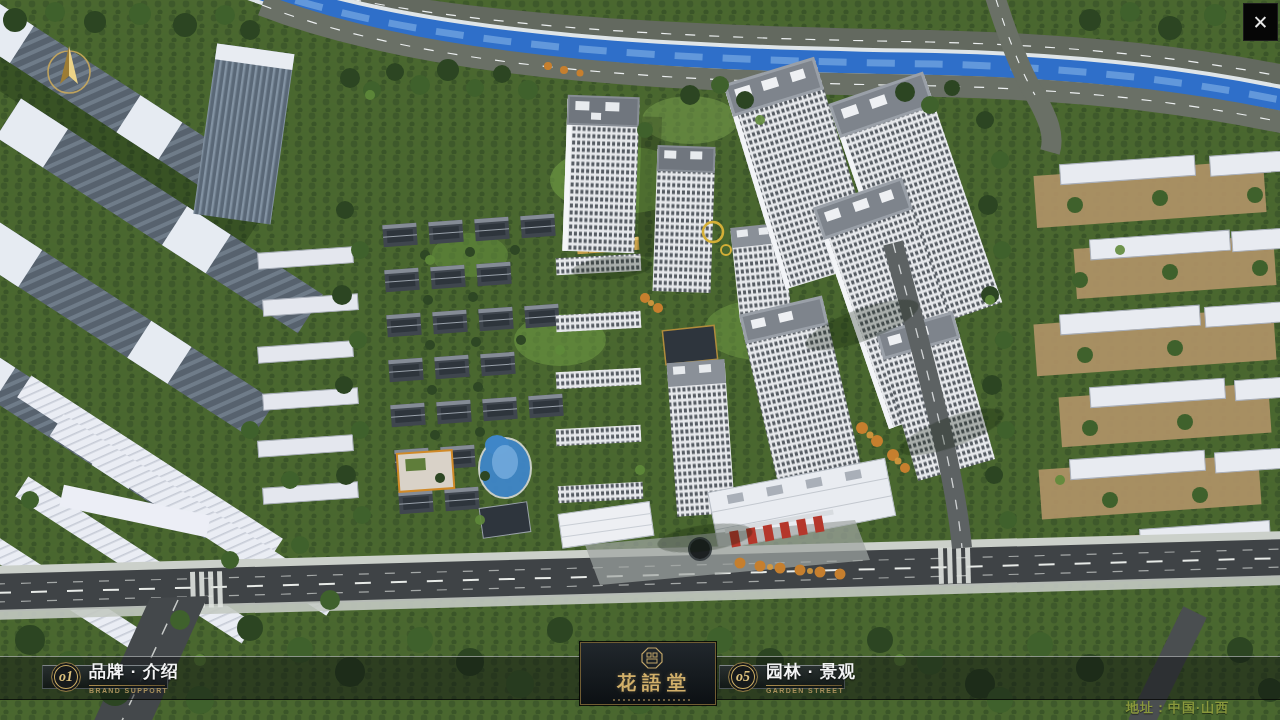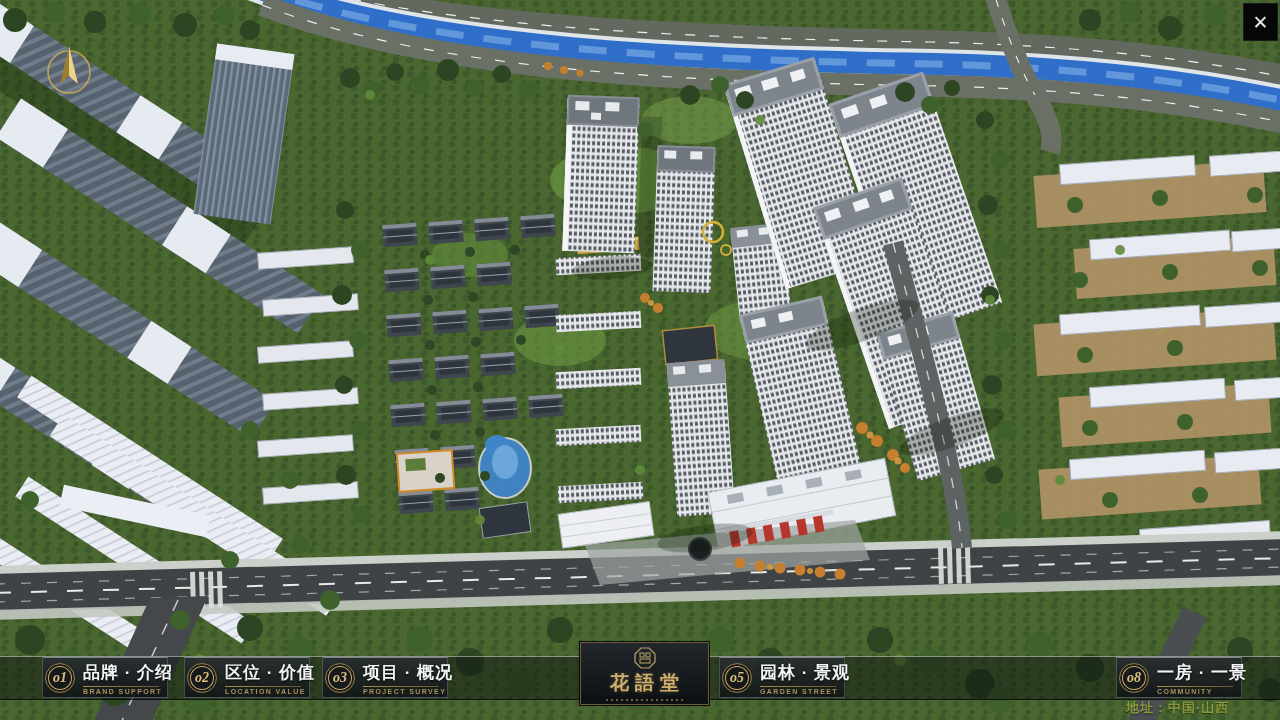--- a/index.html
+++ b/index.html
@@ -10,40 +10,40 @@
   
   .close-btn{position:absolute;left:1243px;top:3px;width:33px;height:36px;
     background:#060606;border:1px solid #1c1c1c;color:#e6e6e6;font-size:19px;
     display:flex;align-items:center;justify-content:center;cursor:pointer;z-index:9;}
   .compass{position:absolute;left:40px;top:42px;width:58px;height:66px;z-index:8;}
 
   
   .navbar{position:absolute;left:0;top:656px;width:1280px;height:42px;
     background:rgba(10,13,15,0.45);border-top:1px solid rgba(235,240,242,0.5);
     border-bottom:1px solid rgba(0,0,0,0.65);z-index:10;}
-  .nav-item{position:absolute;top:0;width:126px;height:41px;display:flex;align-items:center;
+  .nav-item{position:absolute;top:8px;width:126px;height:24px;display:flex;align-items:center;
     background:linear-gradient(rgba(40,46,50,0.85),rgba(14,18,20,0.84));
     border:1px solid rgba(125,133,140,0.45);border-top:1px solid rgba(215,222,228,0.55);
-    box-sizing:border-box;cursor:pointer;justify-content:center;}
+    box-sizing:border-box;cursor:pointer;}
   .badge{flex:0 0 auto;width:28px;height:28px;margin-left:8px;border-radius:50%;
     border:1px solid #8f7a45;box-shadow:inset 0 0 0 2px #17191b,inset 0 0 0 3px #c9ab62;
     background:#16191b;color:#dcc07c;font:italic bold 14px "Liberation Serif",serif;
     display:flex;align-items:center;justify-content:center;}
   .labels{margin-left:8px;display:flex;flex-direction:column;align-items:flex-start;}
   .zh{color:#f3f4f5;font-size:17px;font-weight:bold;letter-spacing:1px;white-space:nowrap;
       text-shadow:0 1px 2px rgba(0,0,0,0.85);}
   .rule{width:76px;height:1px;background:linear-gradient(90deg,#ab8d4d,#6a5730);margin:2px 0 1px;}
   .en{color:#a8905c;font-size:7px;font-weight:bold;letter-spacing:1.4px;white-space:nowrap;}
   .p1{left:42px}.p2{left:184px}.p3{left:322px}.p4{left:449px}
   .p5{left:719px}.p6{left:851px}.p7{left:984px}.p8{left:1116px}
 
   .logo-panel{position:absolute;left:580px;top:-15px;width:127px;height:61px;
     background:linear-gradient(#21272c,#0c1013);border:1px solid #705c33;
     outline:1px solid rgba(0,0,0,0.85);display:flex;flex-direction:column;
-    align-items:center;justify-content:center;cursor:pointer;z-index:11;}
+    align-items:center;justify-content:center;cursor:pointer;z-index:11;padding-left:7px;}
   .logo-title{color:#d2b06a;font:bold 19px "DejaVu Serif",serif;letter-spacing:6px;
     margin-left:6px;text-shadow:0 0 4px rgba(210,176,106,0.35);}
   .logo-caption{width:78px;height:2px;margin-top:3px;opacity:.75;
     background:repeating-linear-gradient(90deg,#8a744a 0 2px,transparent 2px 5px);}
   .seal{margin-bottom:1px;}
 
   .address{position:absolute;left:1126px;top:699px;z-index:6;color:#8e9c3d;
     font-size:13px;font-weight:bold;letter-spacing:1px;opacity:.95;
     text-shadow:0 1px 1px rgba(0,0,0,0.55);white-space:nowrap;}
 </style>
@@ -510,41 +510,21 @@
     <div class="badge">
           <span>o1</span>
         </div>
     <div class="labels">
           <div class="zh">品牌 · 介绍</div>
       <div class="rule"></div>
       <div class="en">BRAND SUPPORT</div>
         </div>
   </div>
 
-  <div class="nav-item p2">
-    <div class="badge">
-          <span>o2</span>
-        </div>
-    <div class="labels">
-          <div class="zh">区位 · 价值</div>
-      <div class="rule"></div>
-      <div class="en">LOCATION VALUE</div>
-        </div>
-  </div>
-
-  <div class="nav-item p3">
-    <div class="badge">
-          <span>o3</span>
-        </div>
-    <div class="labels">
-          <div class="zh">项目 · 概况</div>
-      <div class="rule"></div>
-      <div class="en">PROJECT SURVEY</div>
-        </div>
-  </div>
+
 
 
   <div class="logo-panel">
     <svg class="seal" width="22" height="22" viewBox="0 0 22 22">
       <polygon points="7,1 15,1 21,7 21,15 15,21 7,21 1,15 1,7" fill="none" stroke="#bfa468" stroke-width="1.2"></polygon>
       <rect x="6" y="6" width="4" height="4" fill="none" stroke="#bfa468" stroke-width="1"></rect>
       <rect x="12" y="6" width="4" height="4" fill="none" stroke="#bfa468" stroke-width="1"></rect>
       <rect x="6" y="12" width="10" height="4" fill="none" stroke="#bfa468" stroke-width="1"></rect>
     </svg>
     <div class="logo-title">花語堂</div>
@@ -557,28 +537,18 @@
         </div>
     <div class="labels">
           <div class="zh">园林 · 景观</div>
       <div class="rule"></div>
       <div class="en">GARDEN STREET</div>
         </div>
   </div>
 
 
 
-  <div class="nav-item p8">
-    <div class="badge">
-          <span>o8</span>
-        </div>
-    <div class="labels">
-          <div class="zh">一房 · 一景</div>
-      <div class="rule"></div>
-      <div class="en">COMMUNITY</div>
-        </div>
-  </div>
 
 </div>
 
 <div class="address">地址：中国·山西</div>
 
 </div>
 
 </body></html>

